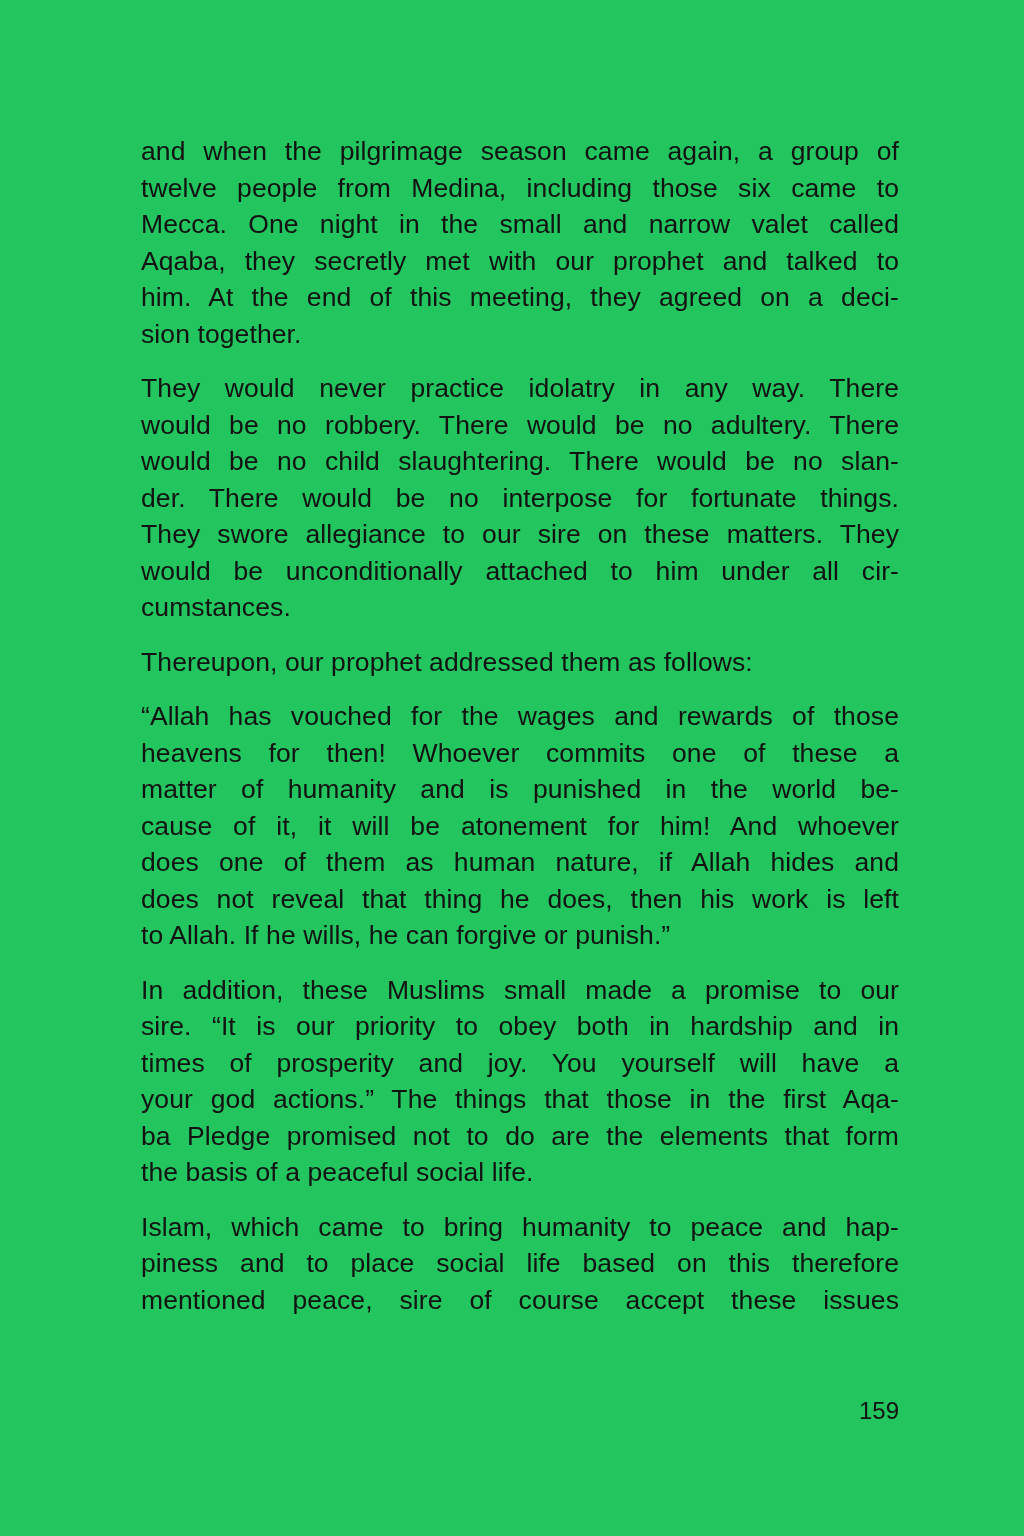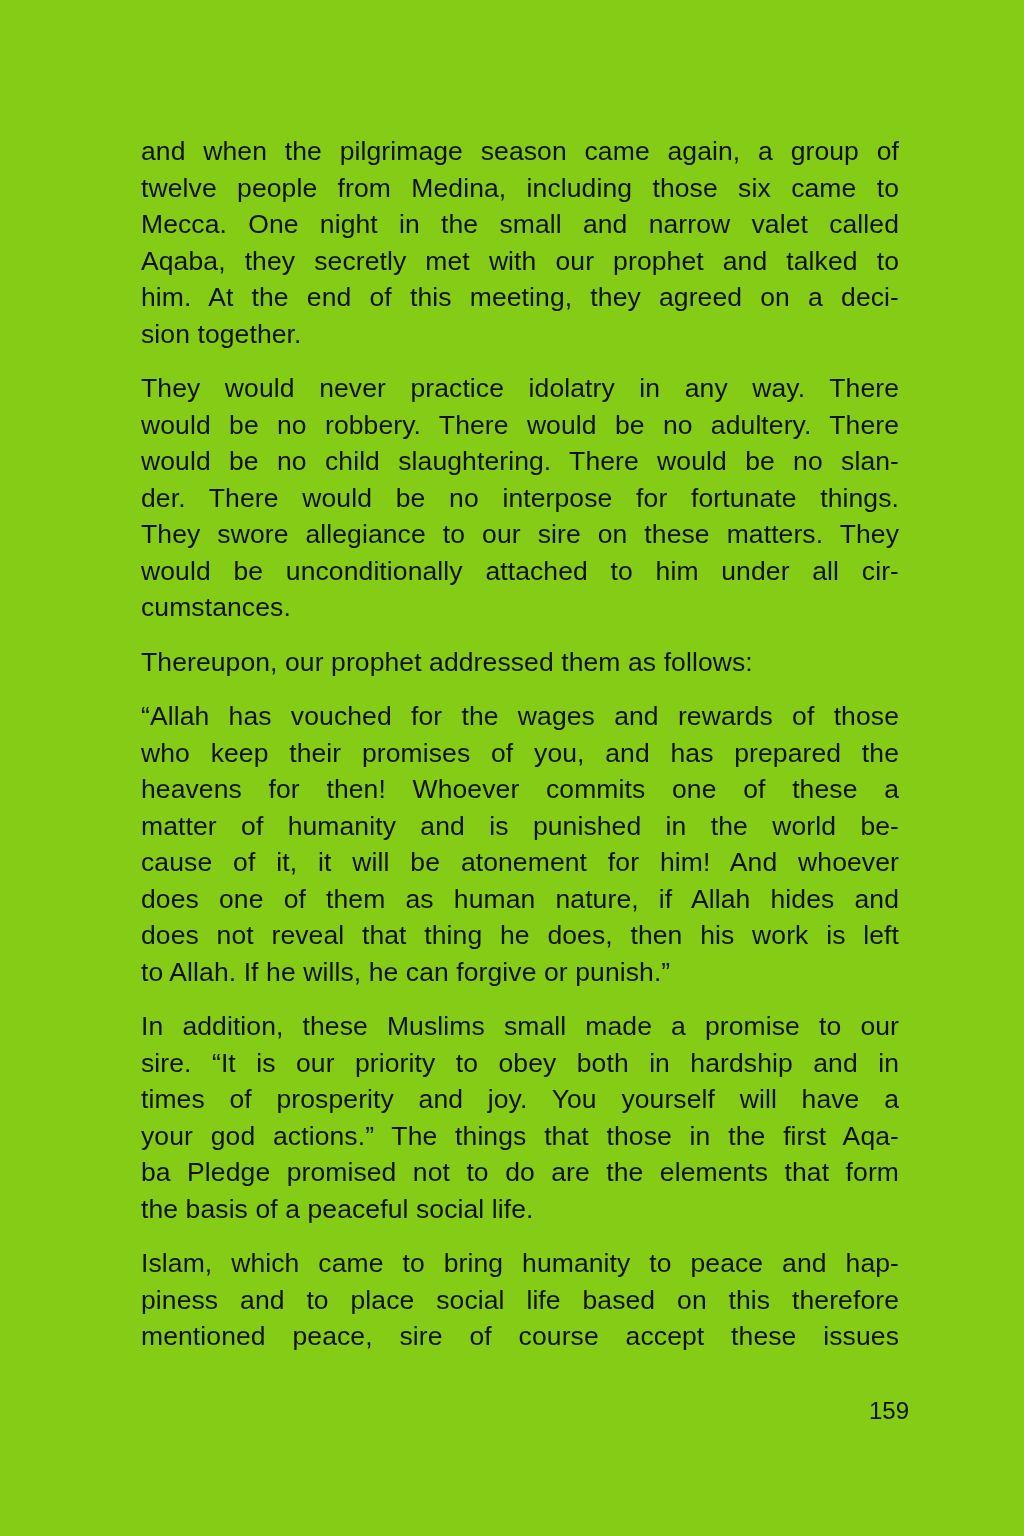--- a/index.html
+++ b/index.html
@@ -4,21 +4,21 @@
 <style>
   html, body {
     margin: 0;
     padding: 0;
     background: #ffffff;
   }
   .page {
     position: relative;
     width: 1024px;
     height: 1536px;
-    background: #84cc16;
+    background: #22c55e;
     font-family: "Liberation Sans", sans-serif;
     color: #121212;
     overflow: hidden;
   }
   .text-block {
     position: absolute;
     left: 141px;
     top: 133px;
     width: 758px;
   }
@@ -35,21 +35,21 @@
   .line {
     text-align: justify;
     text-align-last: justify;
     white-space: normal;
   }
   .line.lastline {
     text-align-last: left;
   }
   .page-number {
     position: absolute;
-    left: 151px;
+    left: 141px;
     top: 1396px;
     width: 758px;
     text-align: right;
     font-size: 24px;
     line-height: 30px;
     color: #121212;
   }
 </style>
 </head>
 <body>
@@ -71,21 +71,20 @@
         <div class="line">der. There would be no interpose for fortunate things.</div>
         <div class="line">They swore allegiance to our sire on these matters. They</div>
         <div class="line">would be unconditionally attached to him under all cir-</div>
         <div class="line lastline">cumstances.</div>
       </div>
       <div class="para">
         <div class="line lastline">Thereupon, our prophet addressed them as follows:</div>
       </div>
       <div class="para">
         <div class="line">“Allah has vouched for the wages and rewards of those</div>
-        <div class="line">who keep their promises of you, and has prepared the</div>
         <div class="line">heavens for then! Whoever commits one of these a</div>
         <div class="line">matter of humanity and is punished in the world be-</div>
         <div class="line">cause of it, it will be atonement for him! And whoever</div>
         <div class="line">does one of them as human nature, if Allah hides and</div>
         <div class="line">does not reveal that thing he does, then his work is left</div>
         <div class="line lastline">to Allah. If he wills, he can forgive or punish.”</div>
       </div>
       <div class="para">
         <div class="line">In addition, these Muslims small made a promise to our</div>
         <div class="line">sire. “It is our priority to obey both in hardship and in</div>

